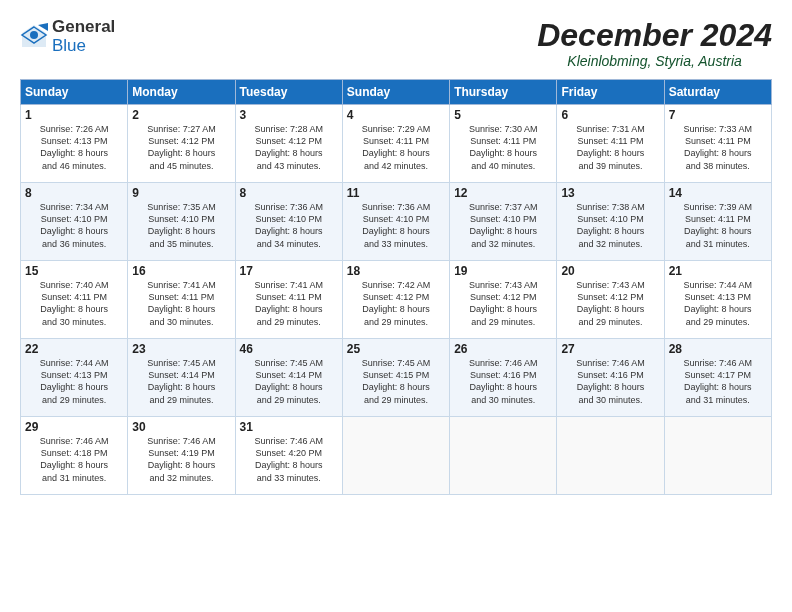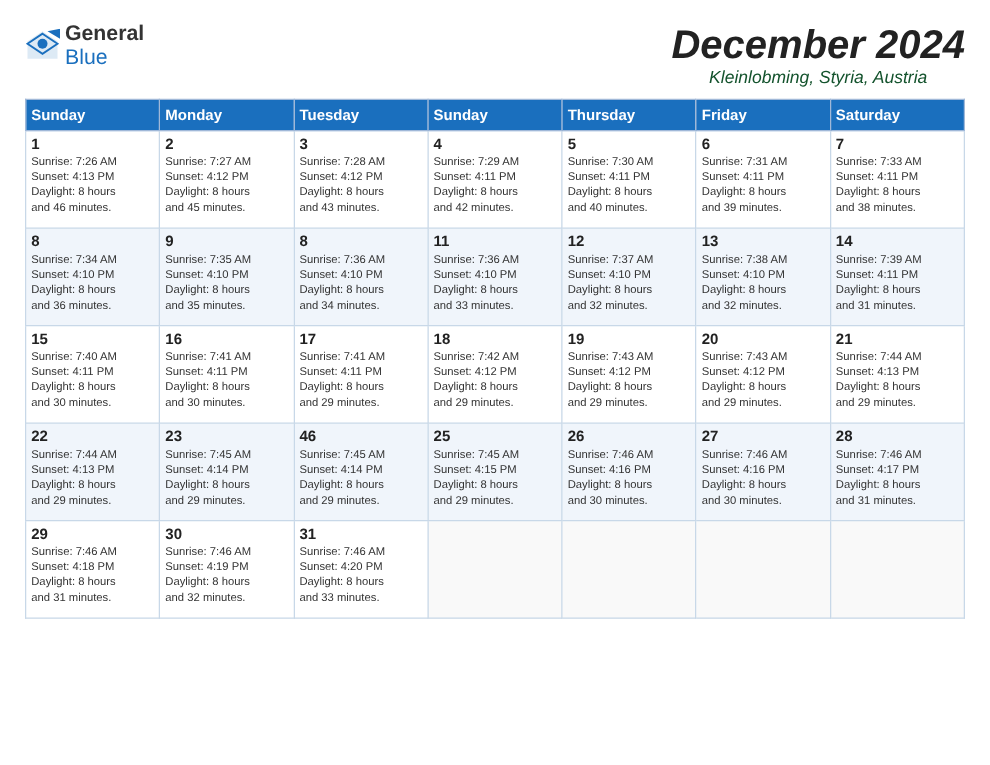--- a/index.html
+++ b/index.html
@@ -90,20 +90,21 @@
       font-size: 12px;
       font-weight: bold;
       color: #222;
       display: block;
       margin-bottom: 1px;
     }
     .day-info {
       font-size: 9px;
       color: #333;
       line-height: 1.35;
+      text-align: center;
     }
     td.empty {
       background: #f9f9f9;
     }
     tr:nth-child(even) td.empty {
       background: #eef3f9;
     }
   </style>
 </head>
 <body>

